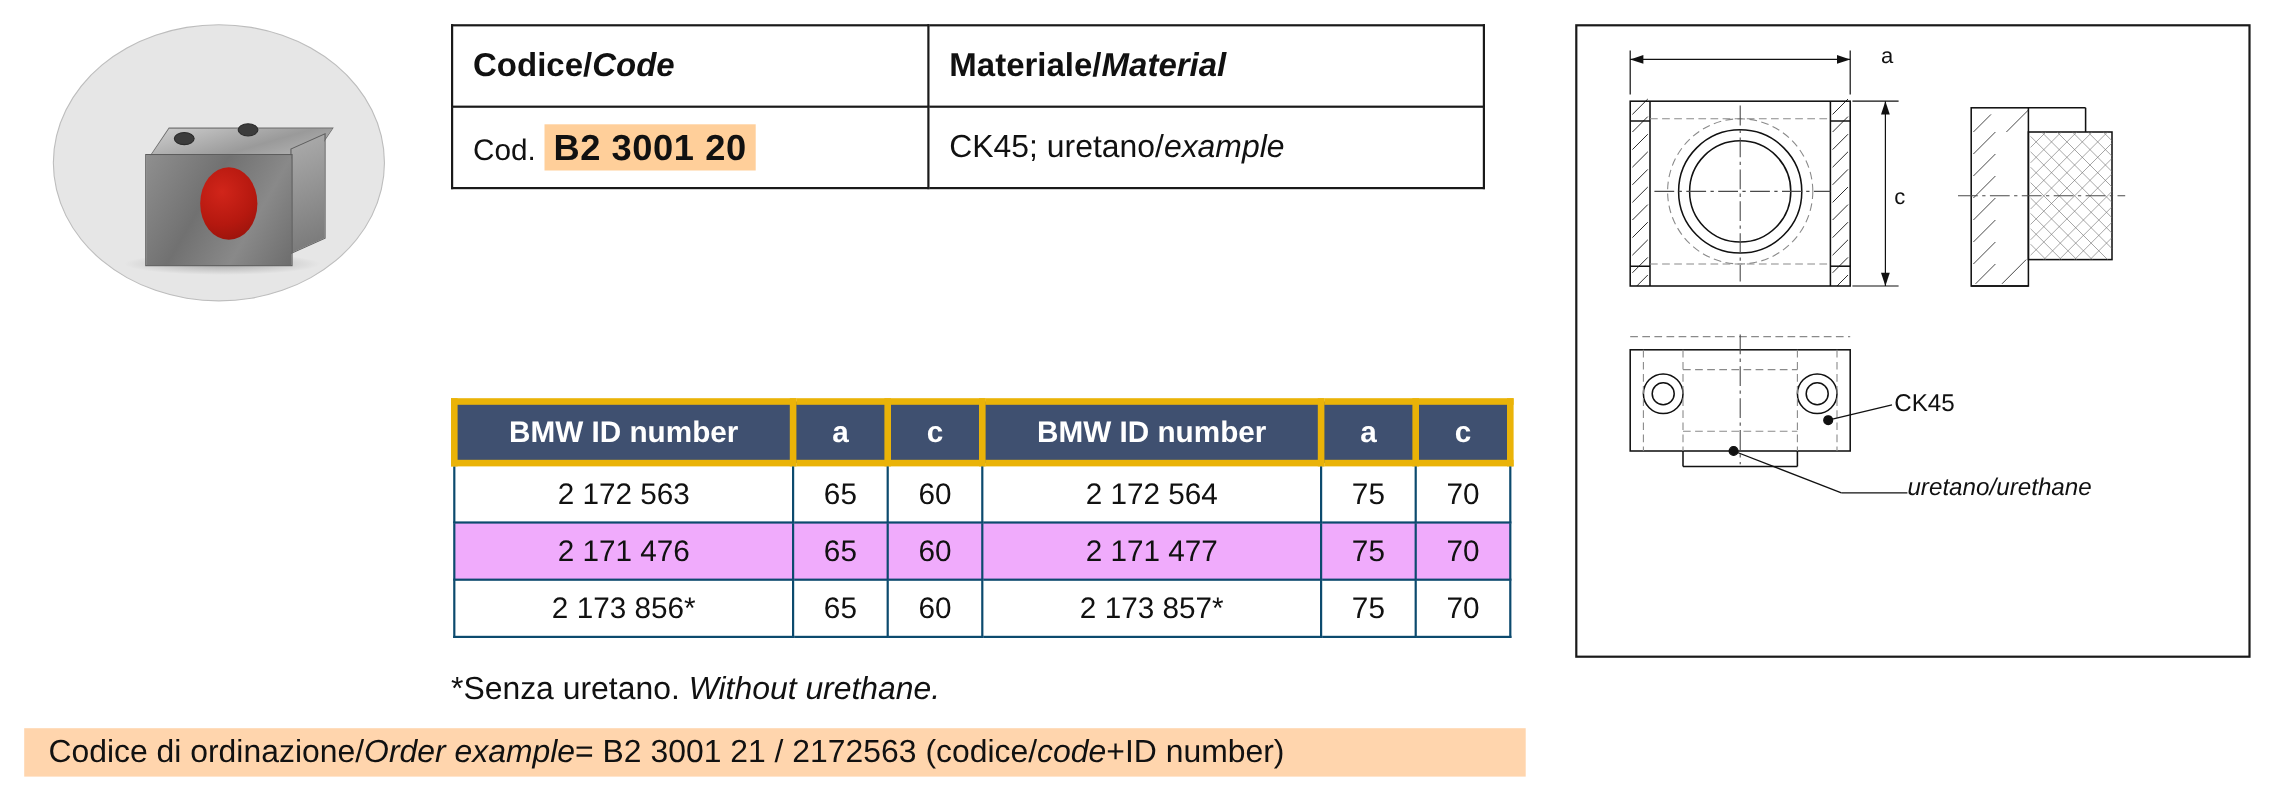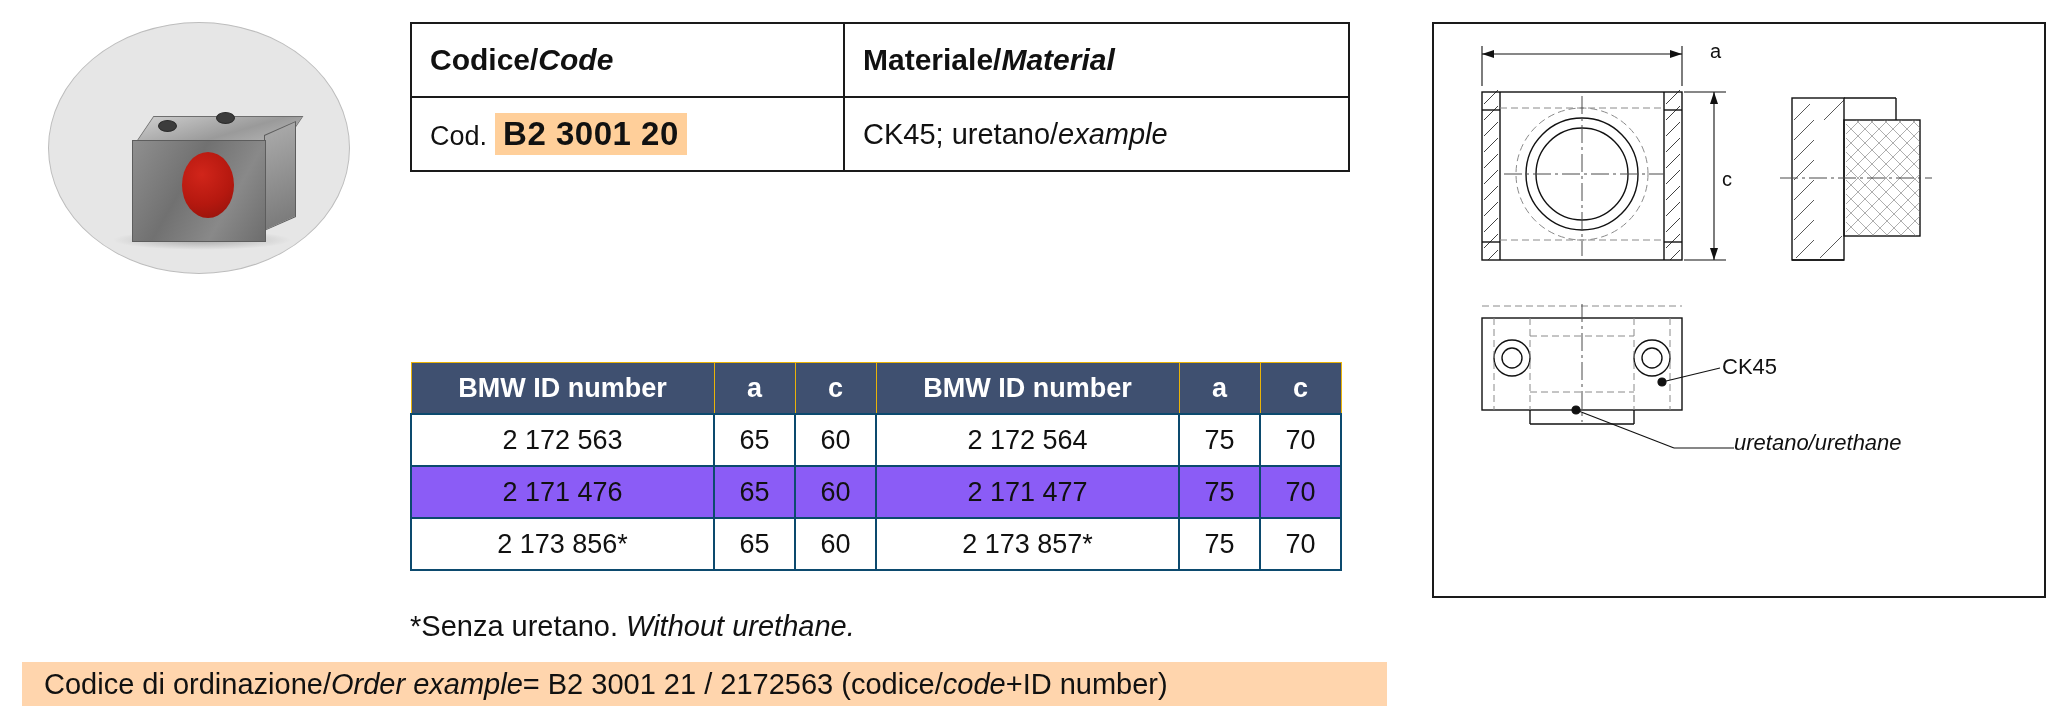--- a/index.html
+++ b/index.html
@@ -128,32 +128,32 @@
     top: 362px;
     border-collapse: collapse;
     table-layout: fixed;
   }
   #bmw-table th {
     background: #3f5070;
     color: #ffffff;
     font-size: 27px;
     font-weight: bold;
     height: 48px;
-    border: 1px solid #eab308;
+    border: 6px solid #eab308;
     text-align: center;
   }
   #bmw-table td {
     font-size: 27px;
     height: 48px;
     text-align: center;
     border: 2px solid #0c4a6e;
     color: #111;
     background: #ffffff;
   }
-  #bmw-table tr.alt td { background: #8b5cf6; }
+  #bmw-table tr.alt td { background: #f0abfc; }
   #bmw-table td.empty, #bmw-table tr.alt td.empty {
     background: #ffffff;
     border: none;
   }
   .c-id { width: 300px; }
   .c-a  { width: 78px; }
   .c-c  { width: 78px; }
 
   
   #footnote {

